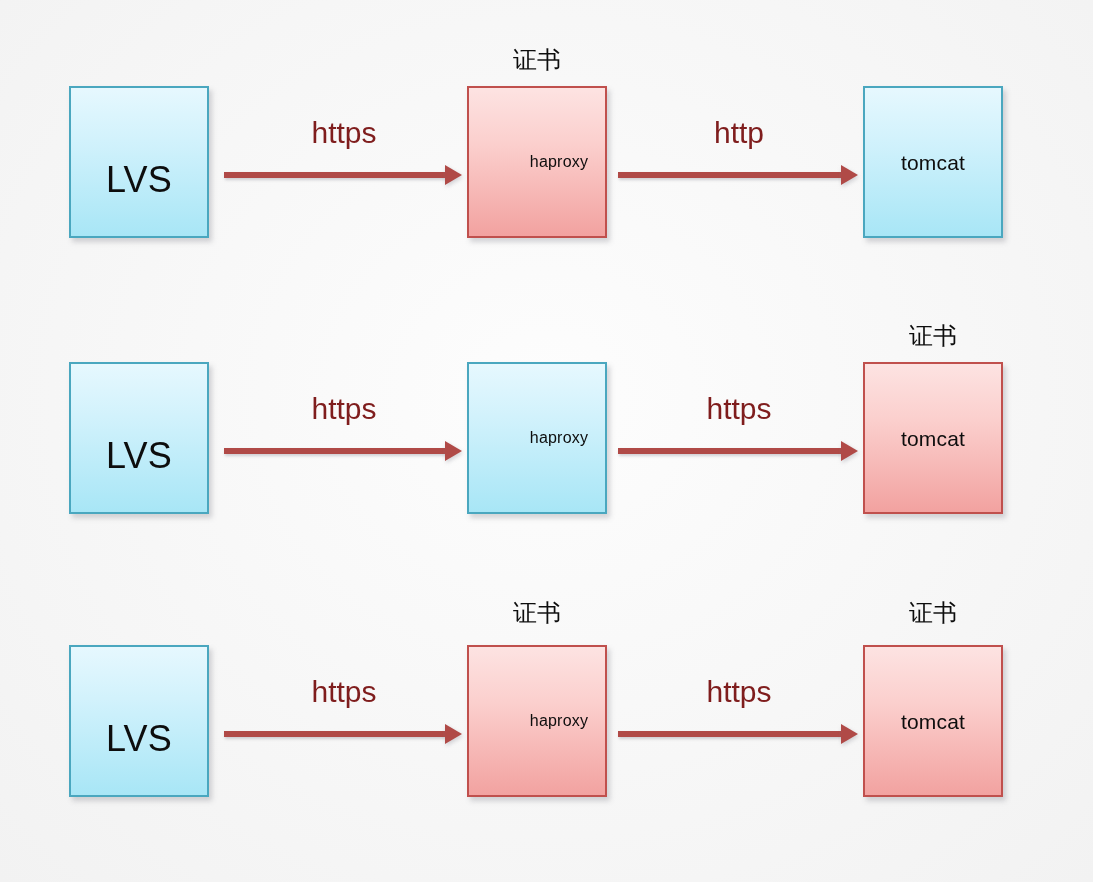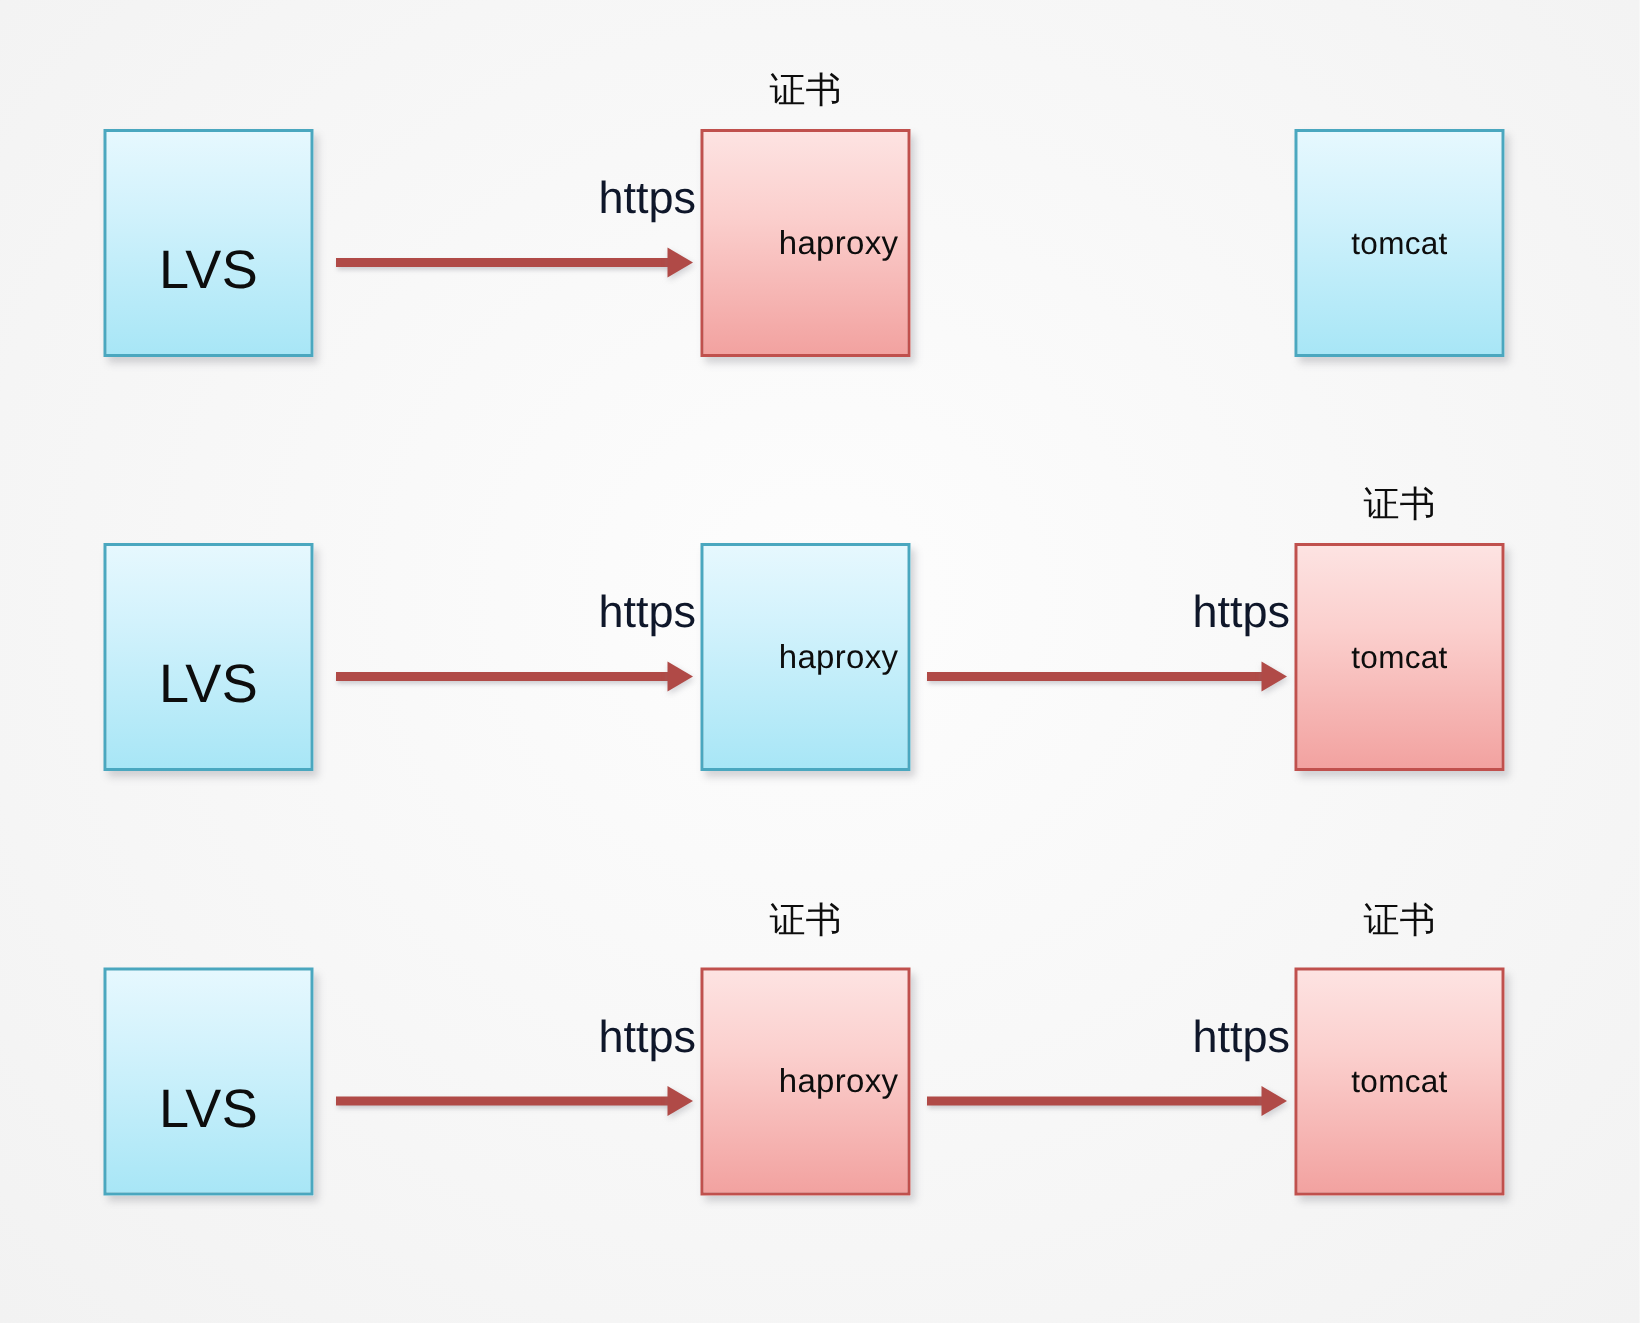--- a/index.html
+++ b/index.html
@@ -55,21 +55,21 @@
   }
   .node.pink {
     background: linear-gradient(180deg, #fde3e2 0%, #fbcfcd 38%, #f2a2a0 100%);
     border: 2px solid #c0504d;
   }
   .node.lvs      { left: 69px;  width: 140px; height: 152px; }
   .node.haproxy  { left: 467px; width: 140px; height: 152px; }
   .node.tomcat   { left: 863px; width: 140px; height: 152px; }
 
   .node.lvs     .node-label { font-size: 36px; margin-top: 36px; }
-  .node.haproxy .node-label { font-size: 22px; margin-left: 44px; }
+  .node.haproxy .node-label { font-size: 16px; margin-left: 44px; }
   .node.tomcat  .node-label { font-size: 21px; }
 
   
   .r-top  { top: 56px; }
 
   
   .cert-label {
     position: absolute;
     font-size: 24px;
     line-height: 1;
@@ -99,24 +99,24 @@
     width: 0; height: 0;
     border-top: 10px solid transparent;
     border-bottom: 10px solid transparent;
     border-left: 17px solid #b04a47;
     filter: drop-shadow(1px 2px 2px rgba(130,130,140,0.35));
   }
   .arrow-text {
     position: absolute;
     top: -40px;
     width: 100%;
-    text-align: right;
+    text-align: center;
     font-size: 30px;
     line-height: 1;
-    color: #0f172a;
+    color: #7f1d1d;
     white-space: nowrap;
   }
   .arrow.a1 { left: 224px; width: 240px; }
   .arrow.a1 .shaft { width: 223px; }
   .arrow.a1 .head  { left: 221px; }
   .arrow.a2 { left: 618px; width: 242px; }
   .arrow.a2 .shaft { width: 225px; }
   .arrow.a2 .head  { left: 223px; }
 </style>
 </head>
@@ -135,20 +135,25 @@
   <div class="arrow a1" style="top:128px;">
     <div class="arrow-text">https</div>
     <div class="shaft"></div>
     <div class="head"></div>
   </div>
 
   <div class="node pink haproxy r-top">
     <span class="node-label">haproxy</span>
   </div>
 
+  <div class="arrow a2" style="top:128px;">
+    <div class="arrow-text">http</div>
+    <div class="shaft"></div>
+    <div class="head"></div>
+  </div>
 
   <div class="node blue tomcat r-top">
     <span class="node-label">tomcat</span>
   </div>
 </div>
 
 <div class="row" id="row-2">
 
   <div class="cert-label" style="left:863px; top:22px;">证书</div>
 

